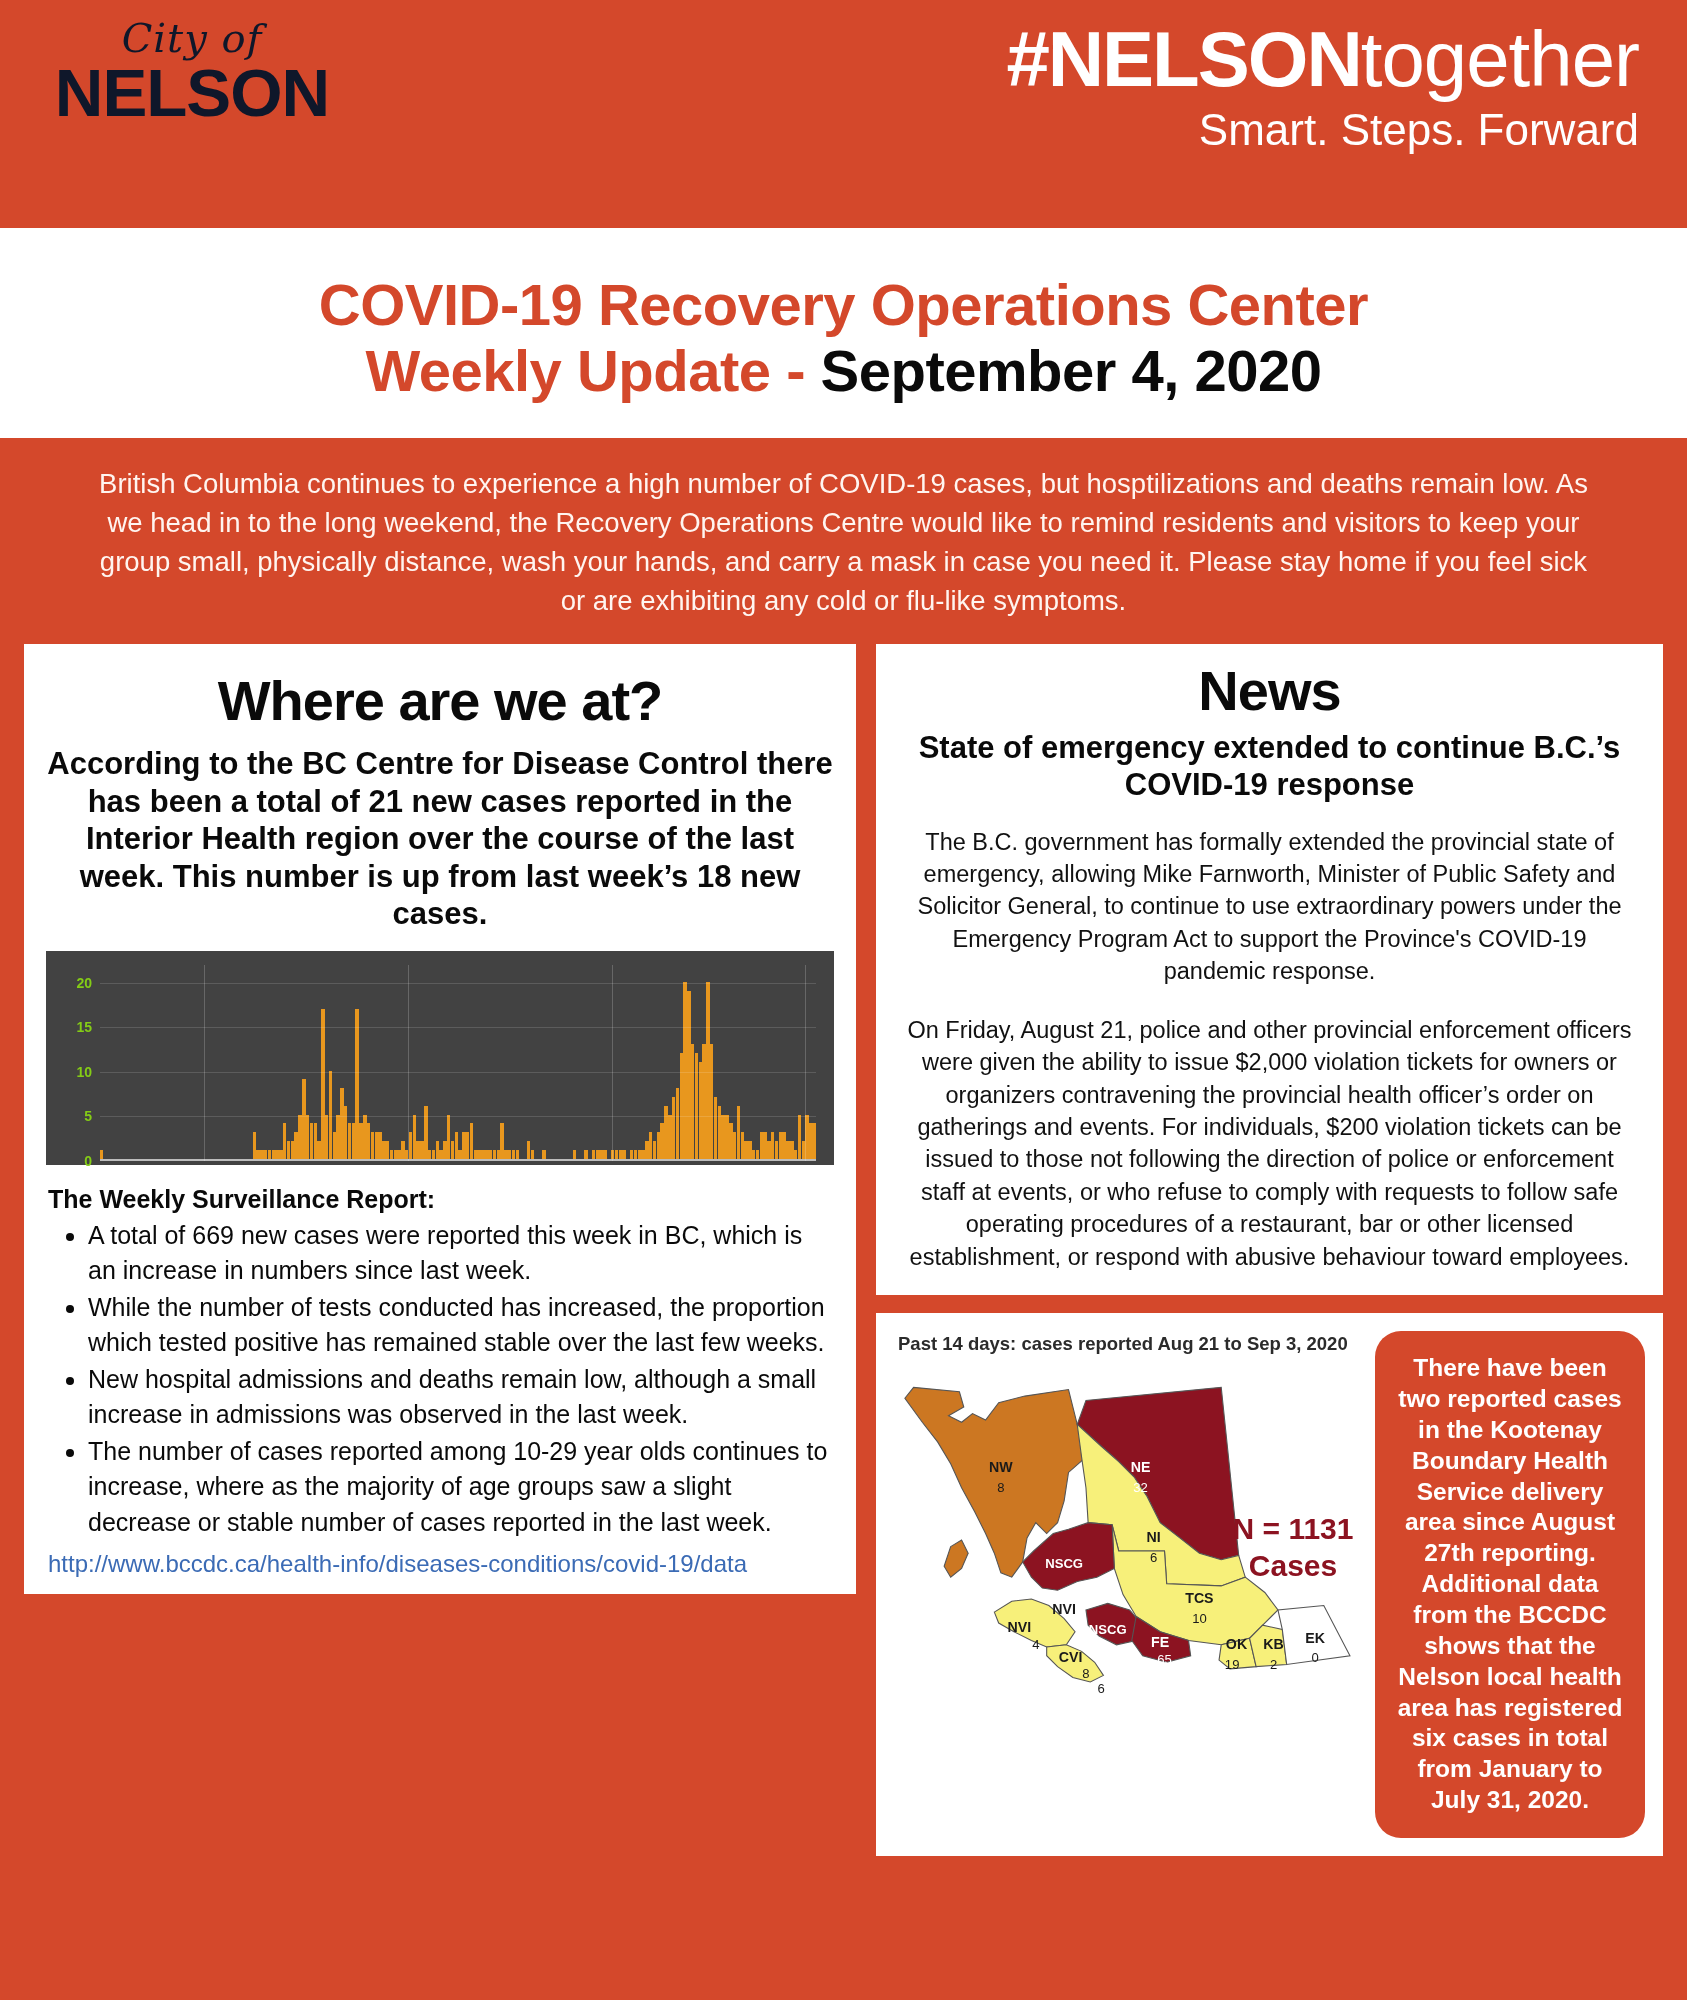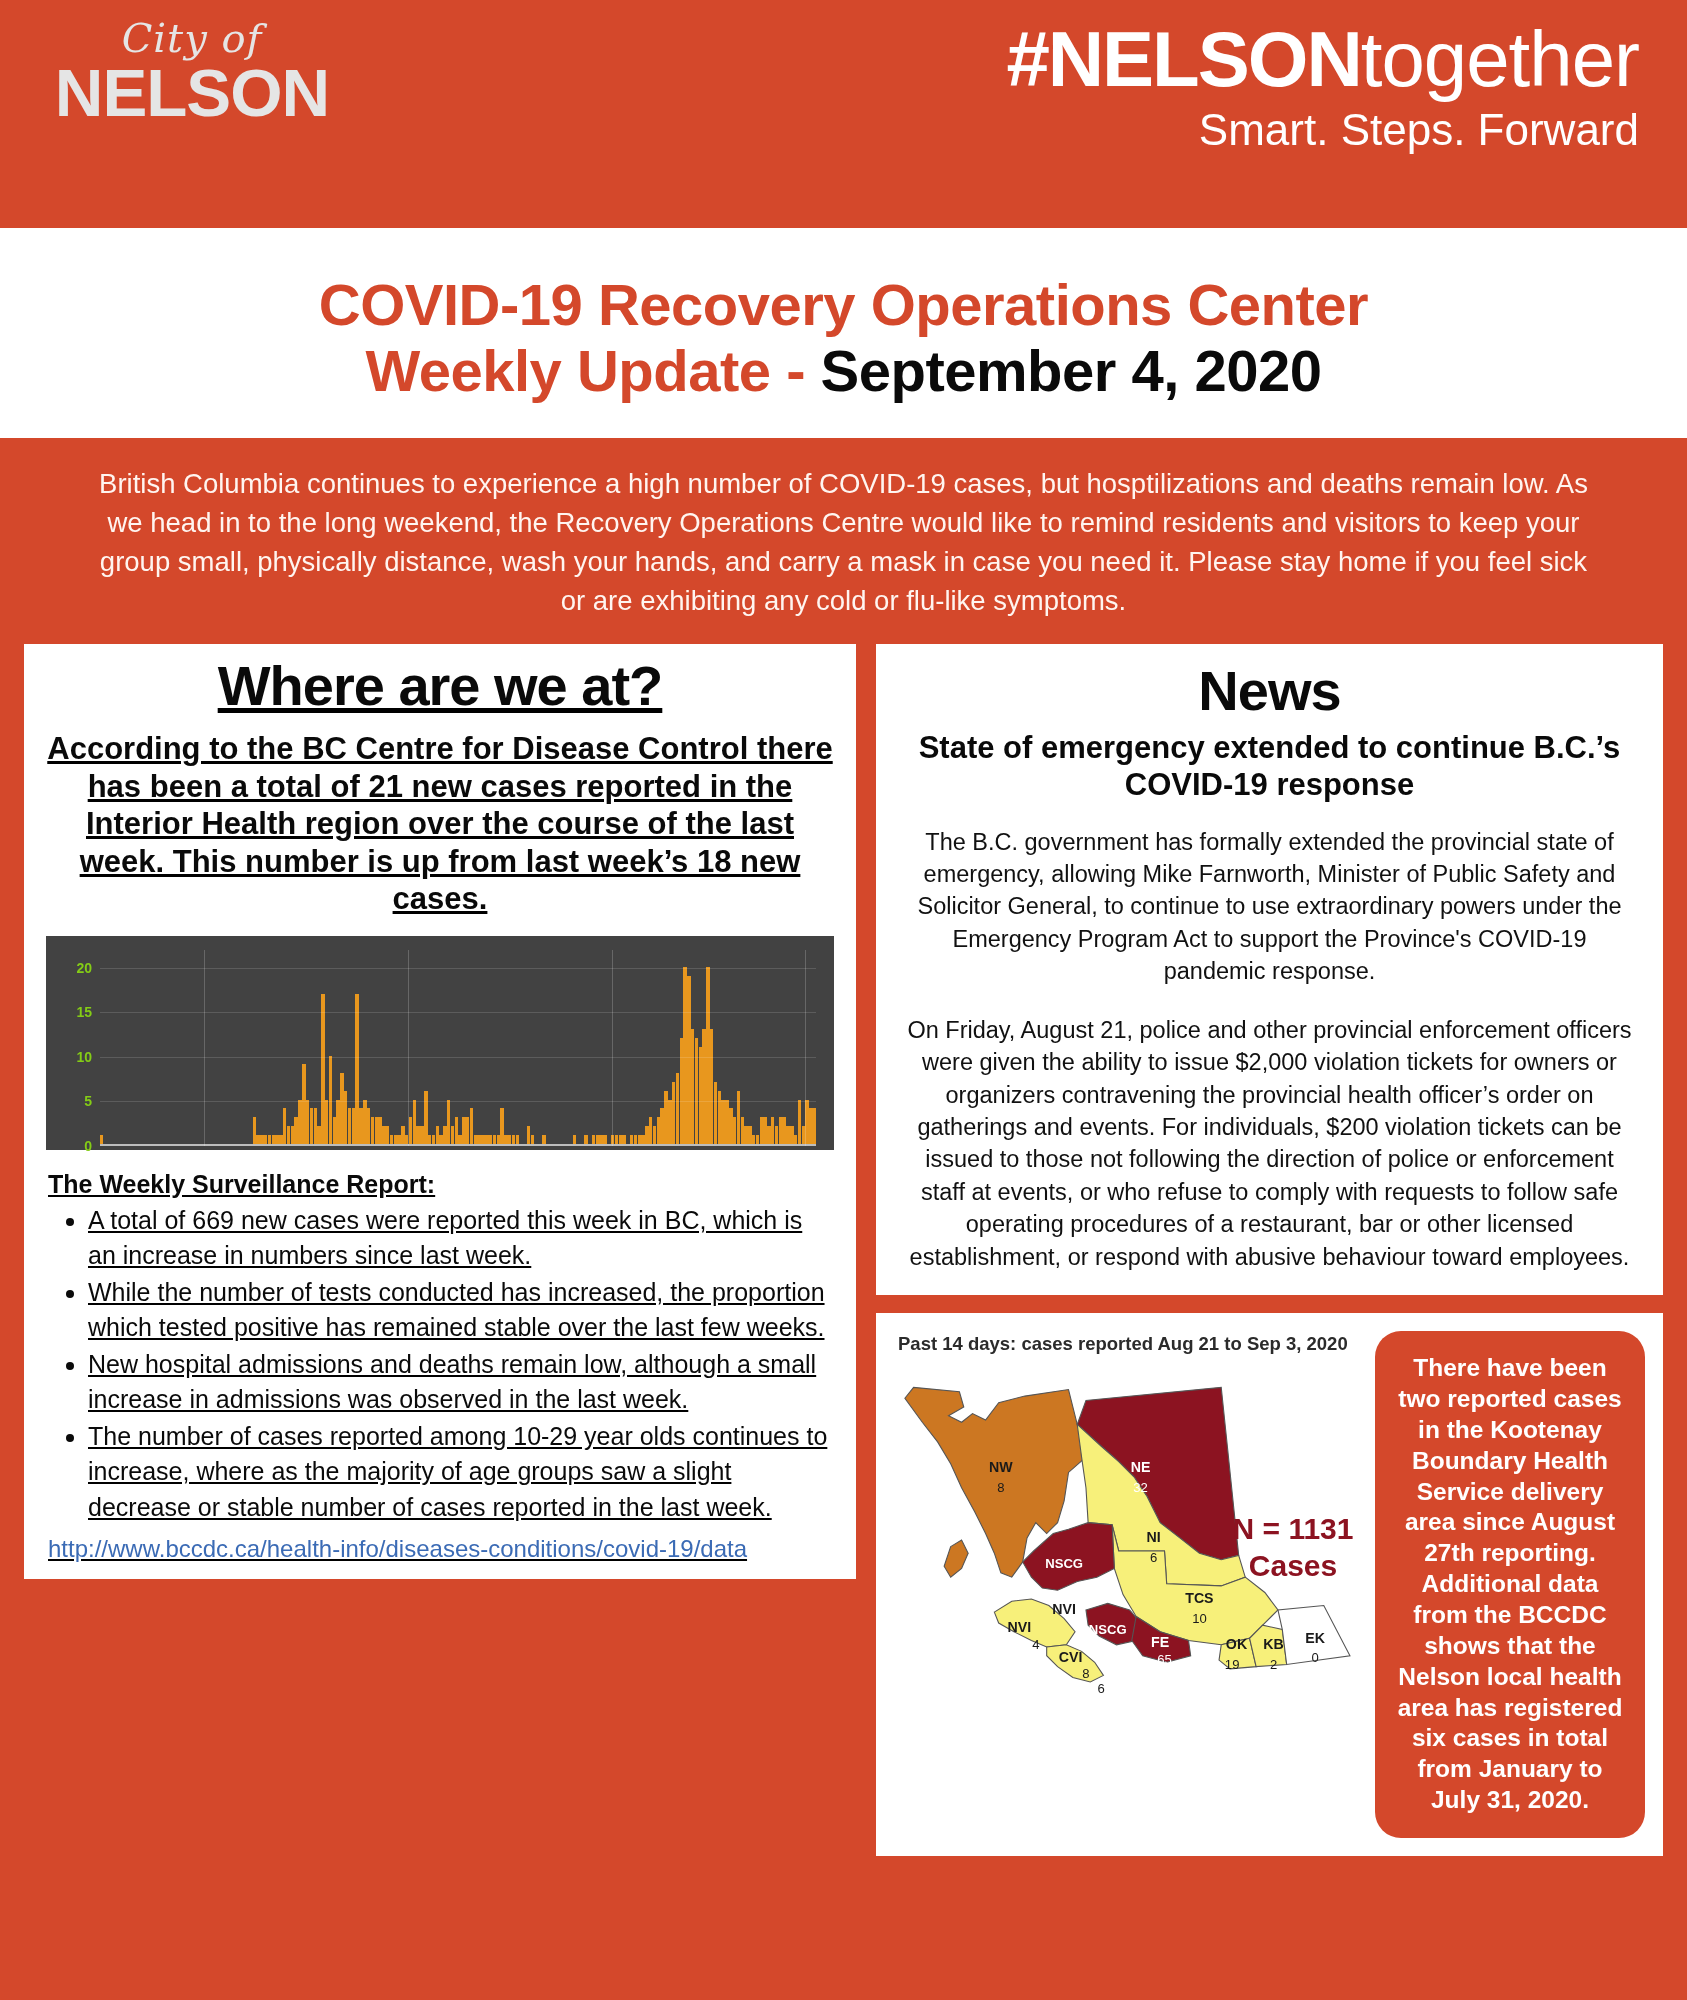--- a/index.html
+++ b/index.html
@@ -27,21 +27,21 @@
     height: 228px;
     background: #D4482B;
     position: relative;
   }
   .logo-block {
     position: absolute;
     left: 42px;
     top: 18px;
     width: 300px;
     text-align: center;
-    color: #e5e5e5;
+    color: #0f172a;
   }
   .logo-city {
     font-family: "DejaVu Serif", serif;
     font-style: italic;
     font-size: 40px;
     line-height: 1;
     letter-spacing: 1px;
     margin-bottom: 2px;
   }
   .logo-nelson {
@@ -113,21 +113,21 @@
   }
   .col-left { width: 832px; flex: 0 0 832px; }
   .col-right { flex: 1; display: flex; flex-direction: column; gap: 18px; }
 
   .white-card {
     background: #ffffff;
     box-sizing: border-box;
   }
 
   
-  .left-card { padding: 7px 22px 16px 22px; text-decoration: underline; }
+  .left-card { padding: 22px 22px 16px 22px; }
   .h-where {
     text-align: center;
     font-size: 56px;
     font-weight: bold;
     line-height: 1.05;
     letter-spacing: -1px;
     margin: 6px 0 14px 0;
     color: #0a0a0a;
   }
   .lead-para {

